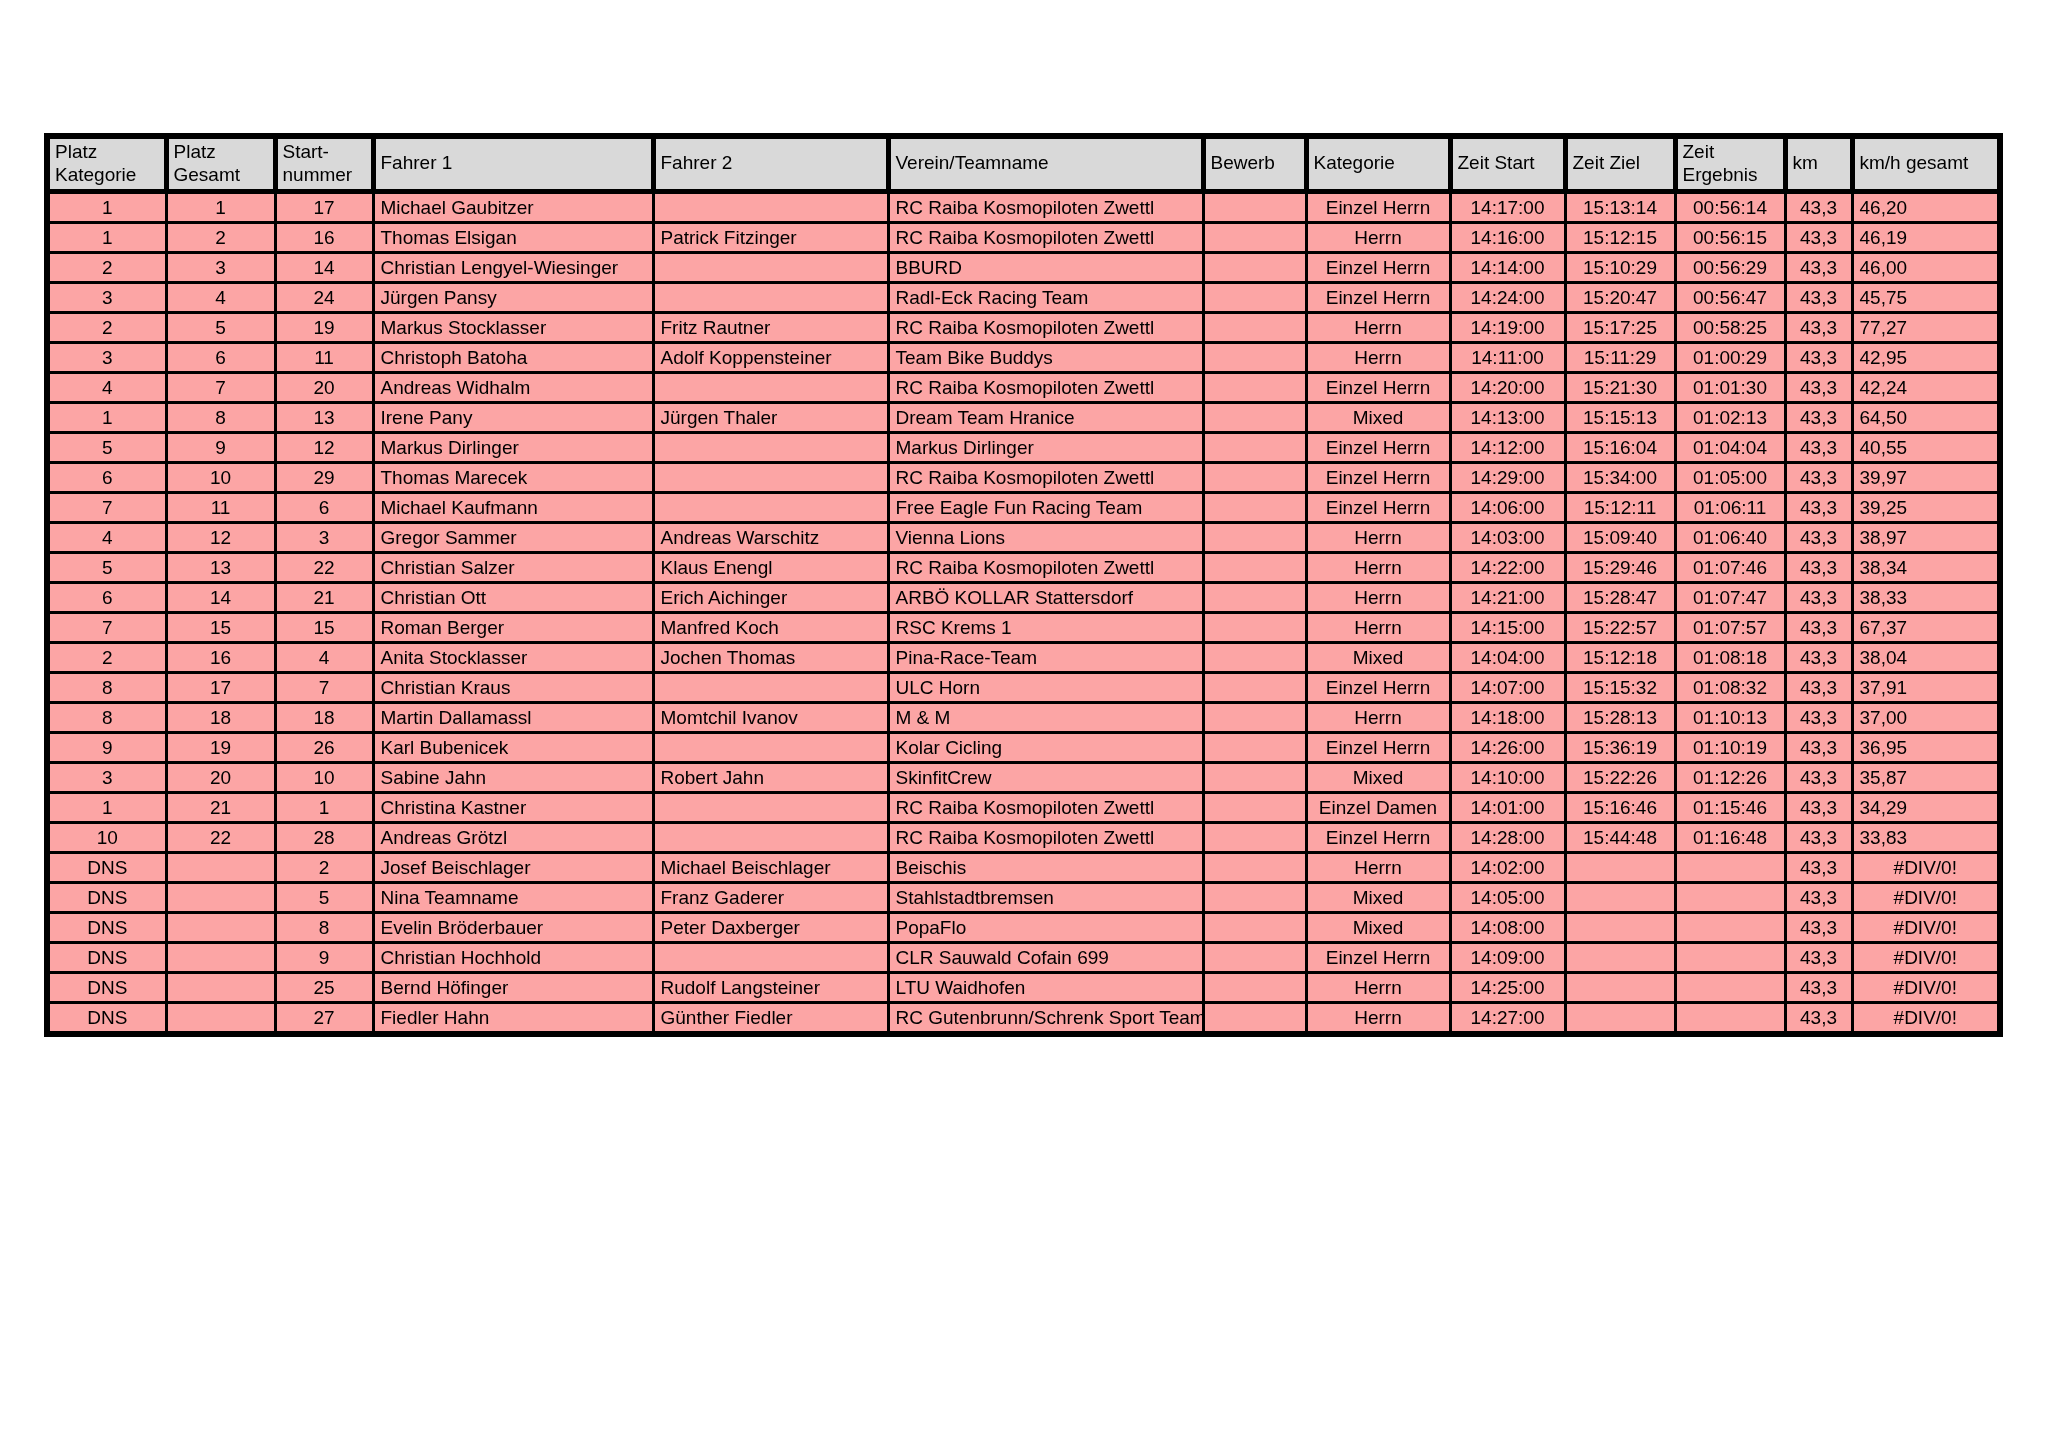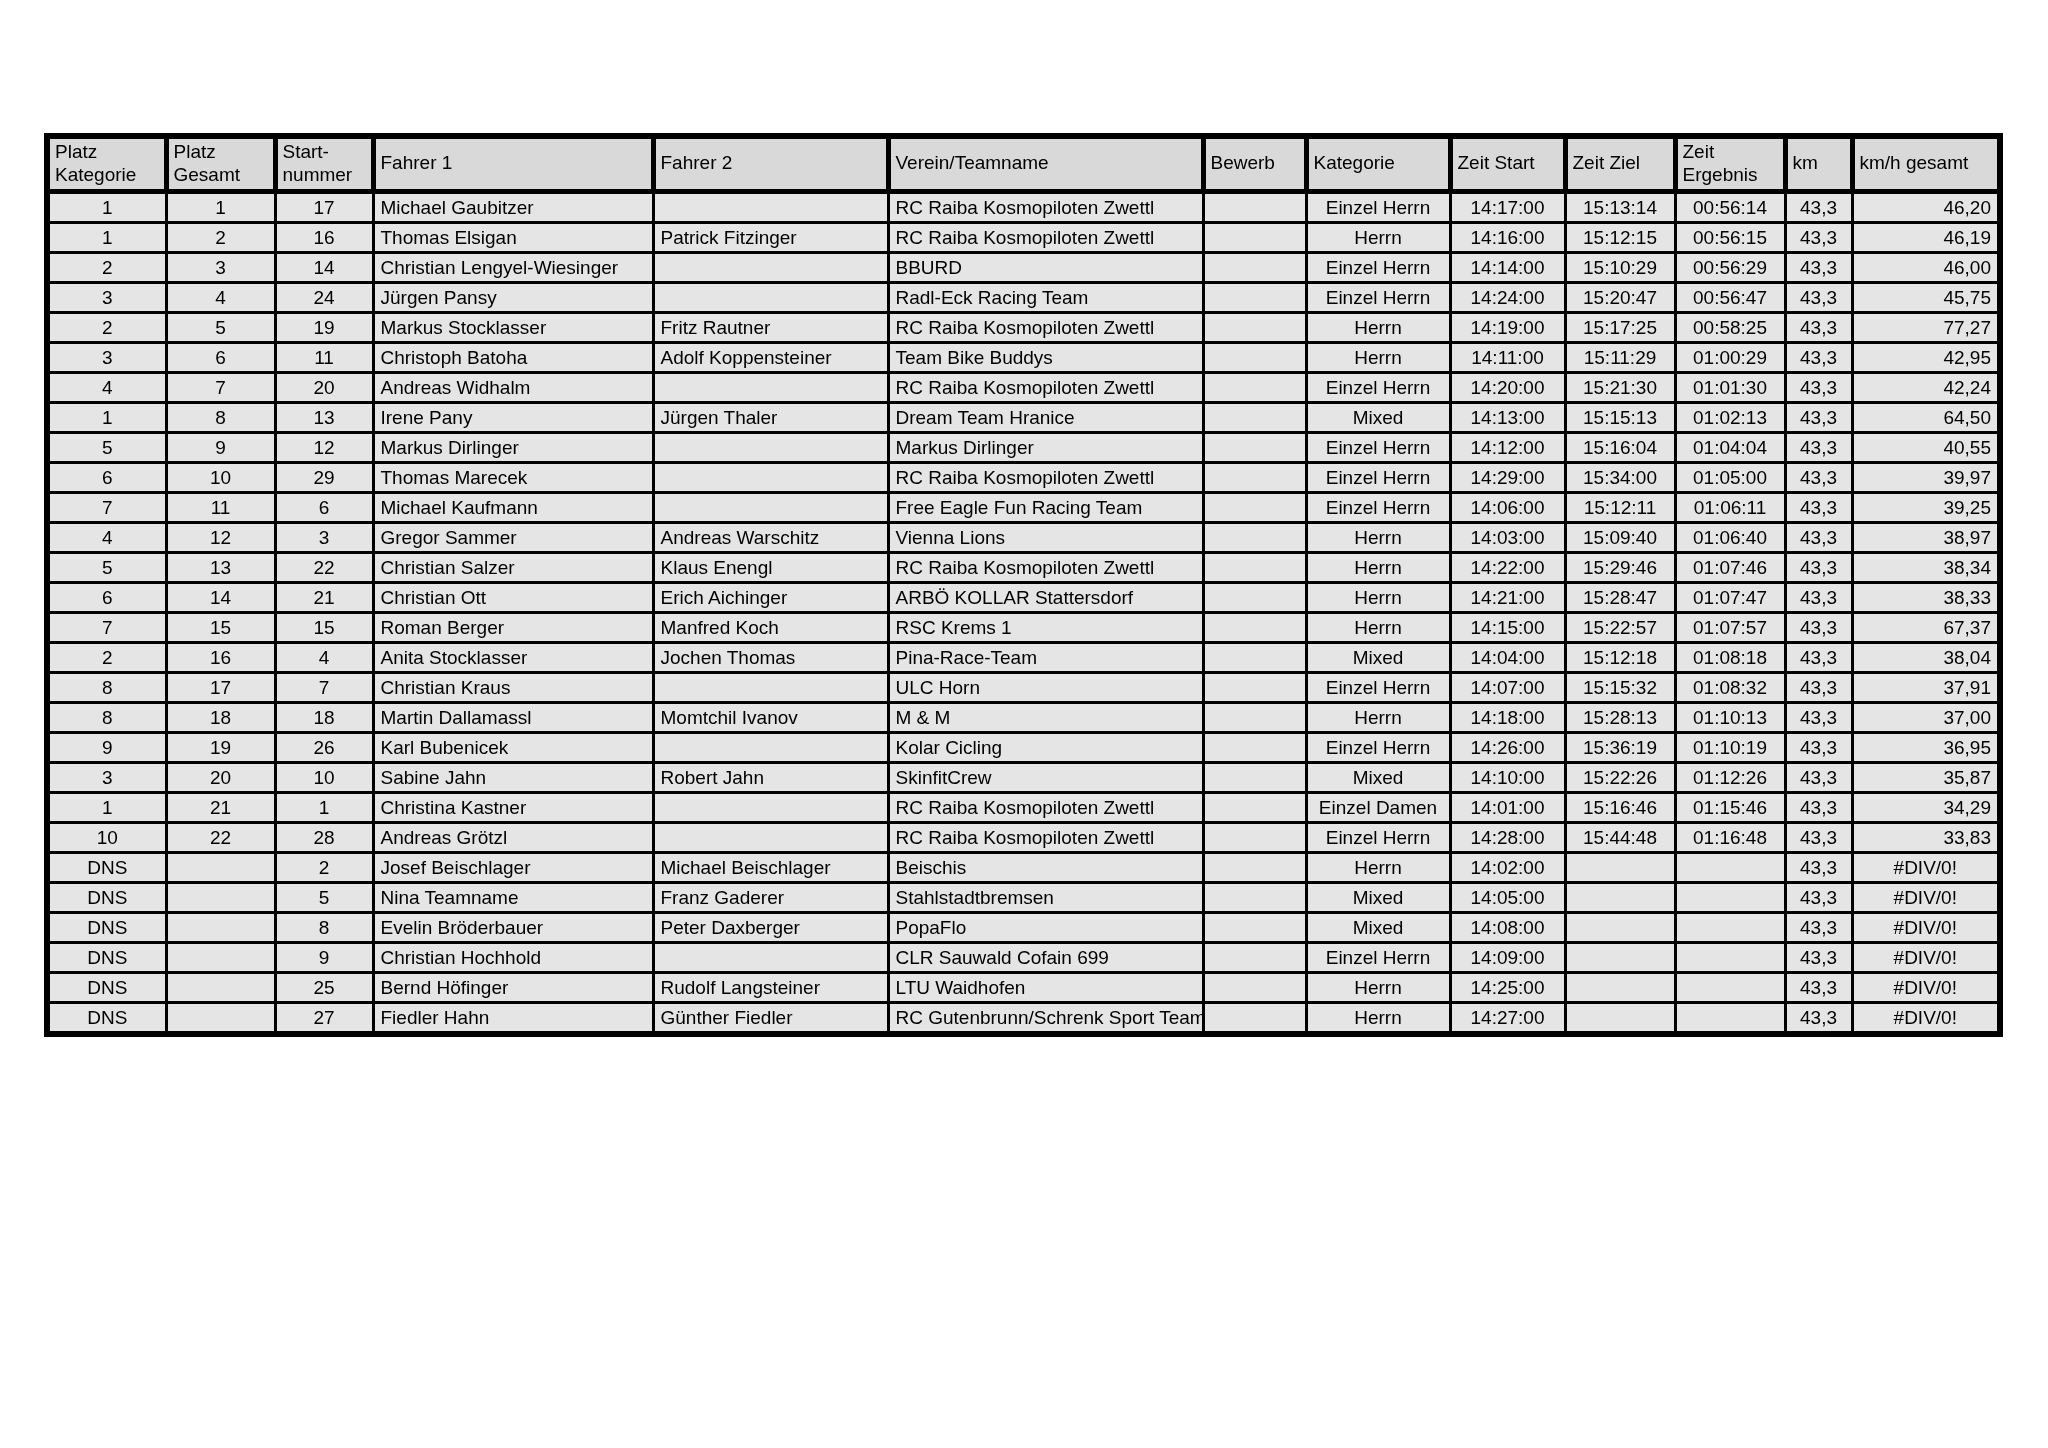--- a/index.html
+++ b/index.html
@@ -16,21 +16,21 @@
   }
   .sheet {
     position: absolute;
     left: 44px;
     top: 133px;
   }
   table.results {
     border-collapse: collapse;
     table-layout: fixed;
     width: 1953px;
-    background: #e5e5e5;
+    background: #fca5a5;
     border: 6px solid #000000;
     font-size: 19px;
   }
   table.results th {
     background: #d9d9d9;
     font-weight: normal;
     text-align: left;
     vertical-align: middle;
     border: 5px solid #000000;
     height: 44px;
@@ -43,21 +43,21 @@
     border: 3px solid #000000;
     height: 27px;
     padding: 0 6px;
     white-space: nowrap;
     overflow: hidden;
     line-height: 1.0;
     vertical-align: middle;
   }
   .al-center { text-align: center; }
   .al-left   { text-align: left; }
-  .al-right  { text-align: right; }
+  .al-right  { }
 </style>
 </head>
 <body>
 
 <div class="sheet">
   <table class="results">
     <colgroup>
       <col style="width:119px">
       <col style="width:109px">
       <col style="width:98px">

